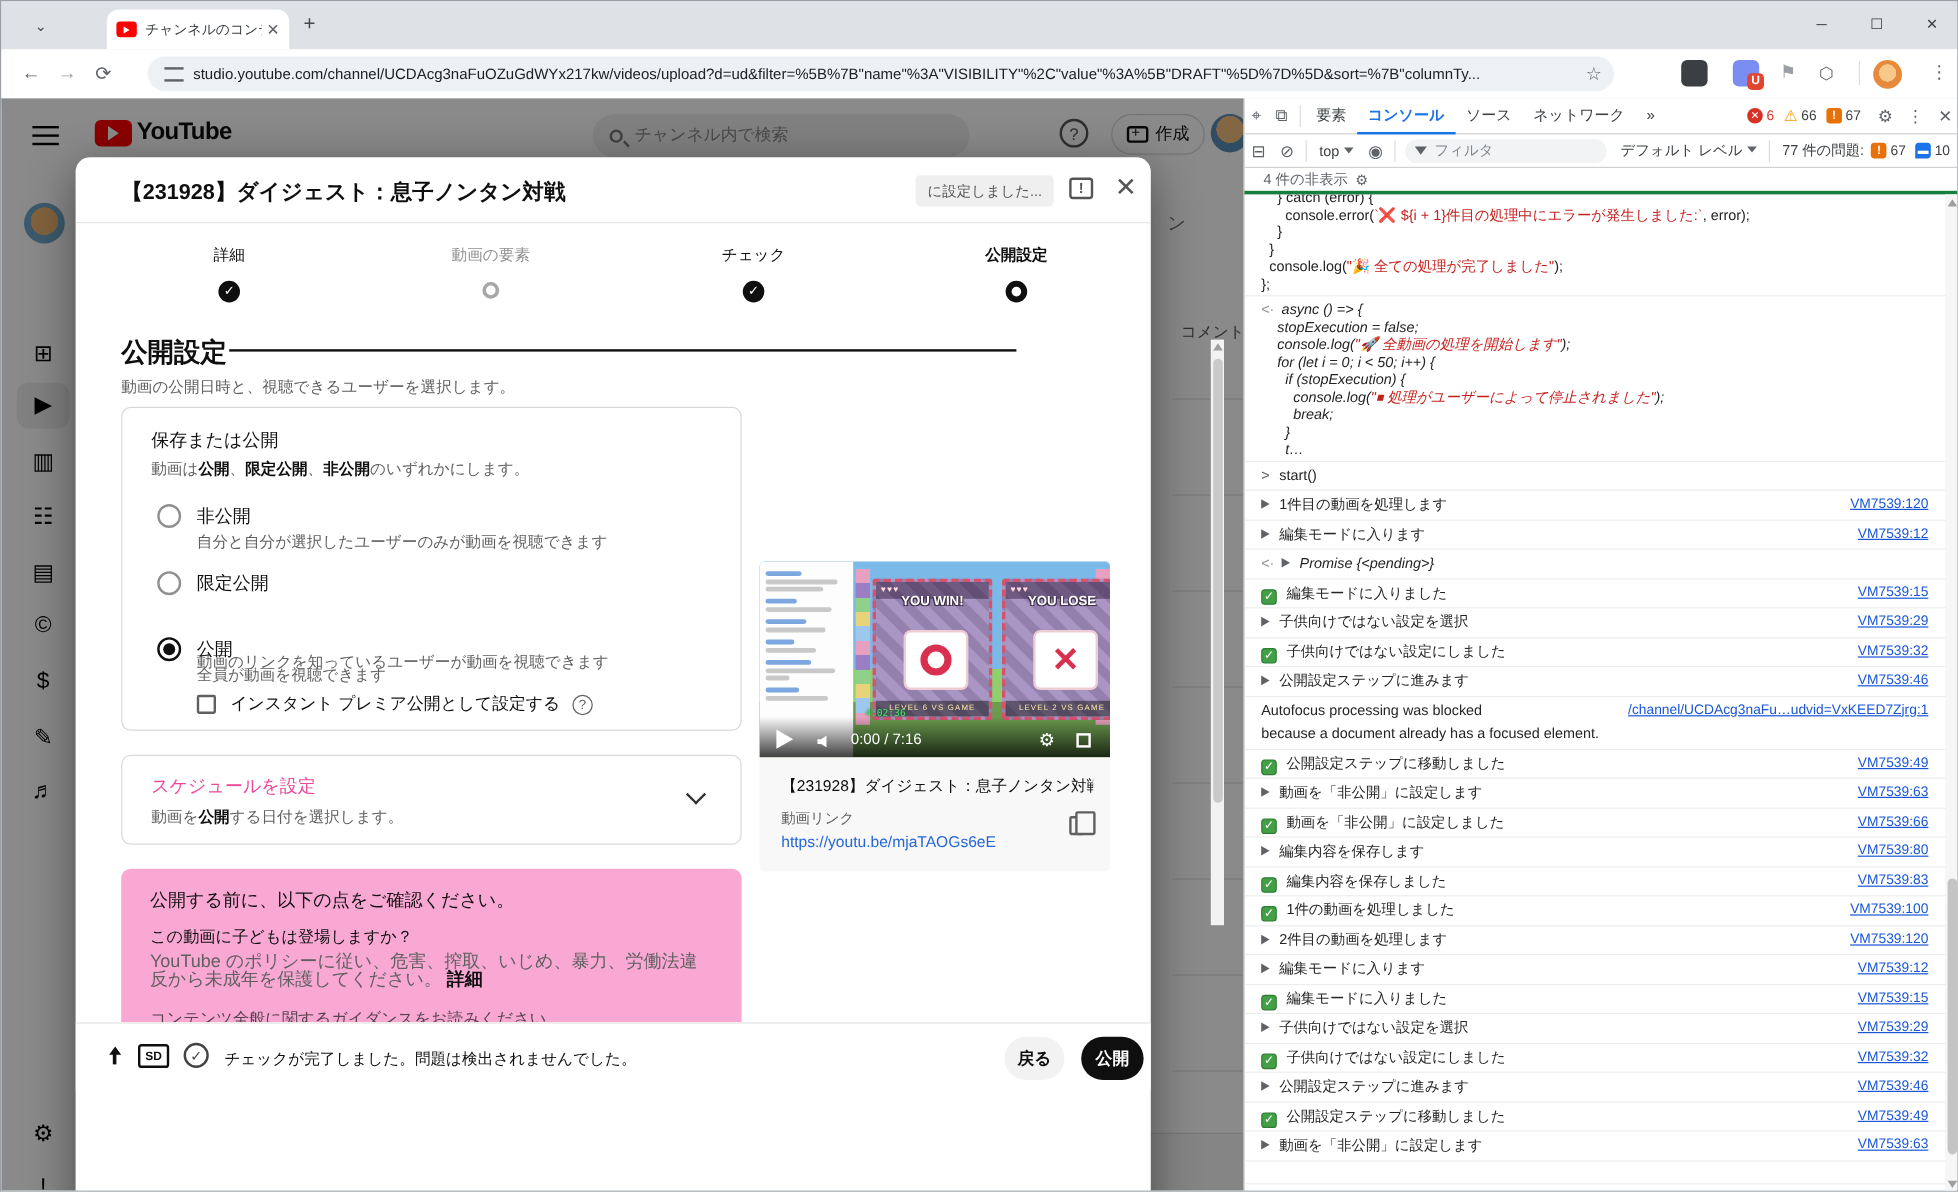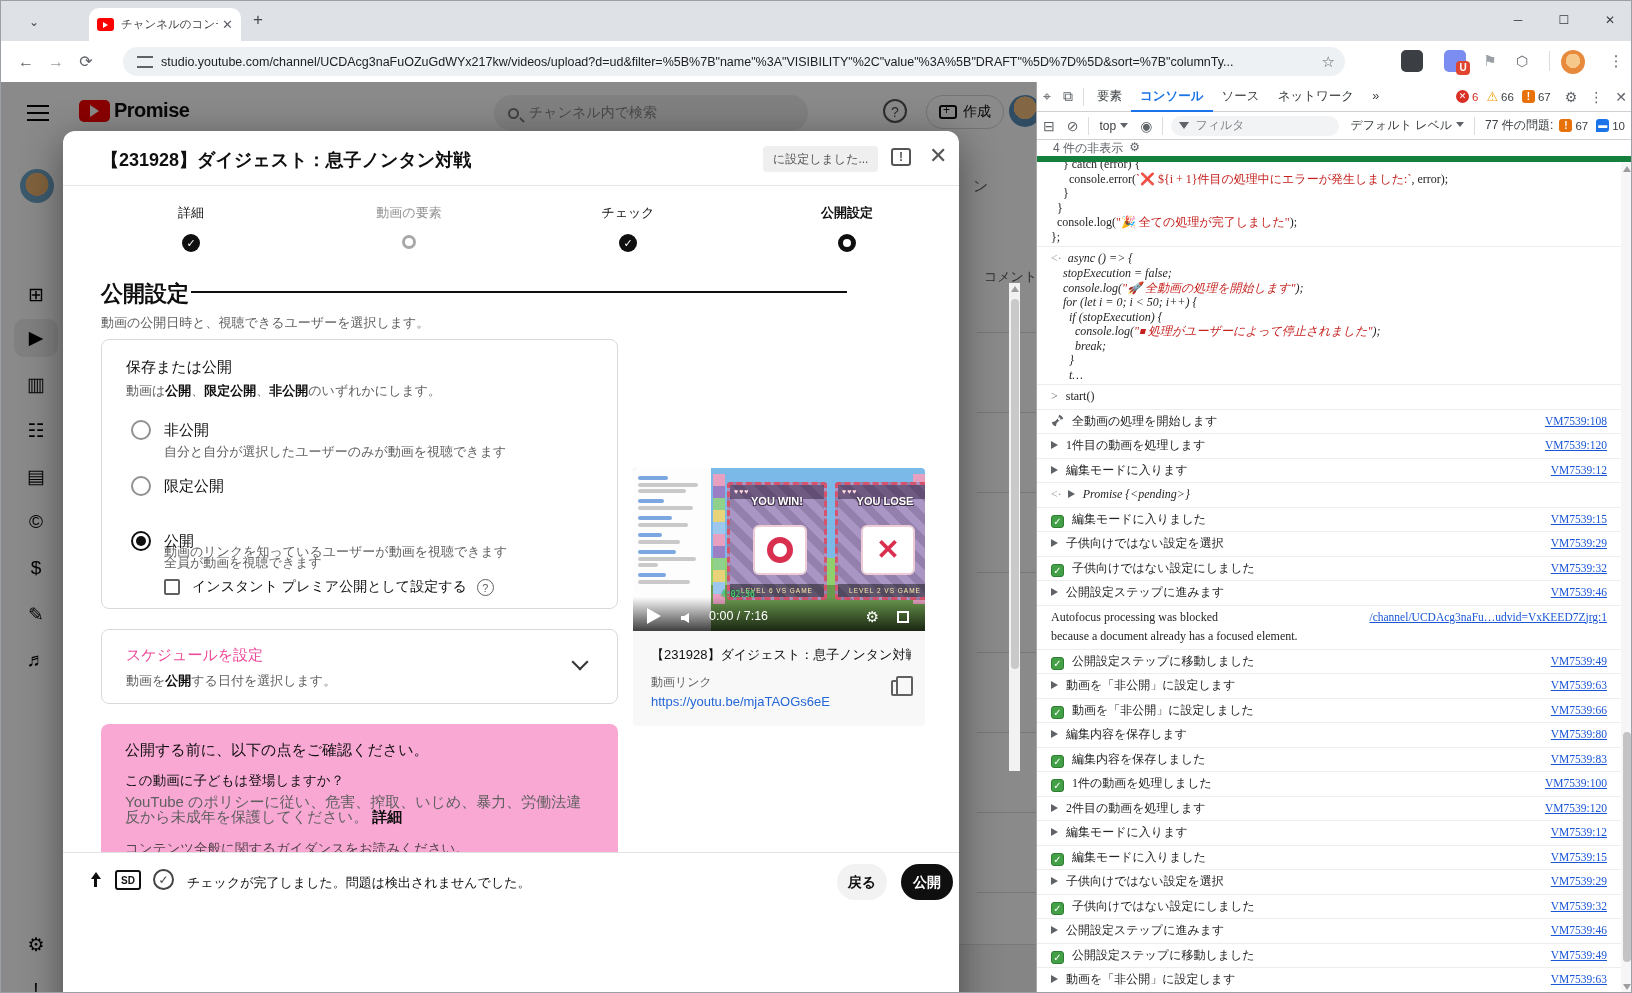--- a/index.html
+++ b/index.html
@@ -143,37 +143,37 @@
   #sd-ic{position:absolute;left:52px;top:17px;width:26px;height:20px;border:2px solid #0f0f0f;border-radius:3px;font-size:10px;font-weight:bold;text-align:center;line-height:17px;color:#0f0f0f}
   #ck-ic{position:absolute;left:90px;top:16px;width:21px;height:21px;border:2px solid #444;border-radius:50%;color:#444;font-size:12px;text-align:center;line-height:18px}
   #fmsg{position:absolute;left:124px;top:21px;font-size:13px;color:#0f0f0f}
   .pill{position:absolute;top:11px;height:36px;border-radius:18px;font-size:14px;font-weight:bold;text-align:center;line-height:36px}
   #btn-back{left:774px;width:50px;background:#f2f2f2;color:#0f0f0f}
   #btn-pub{left:838px;width:52px;background:#0f0f0f;color:#fff}
   
   #dt{position:absolute;left:1035px;top:81px;width:597px;height:912px;background:#fff;border-left:1px solid #a6a6a6}
   #dt-bar1{position:absolute;left:0;top:0;width:100%;height:30px;border-bottom:1px solid #d0d0d0;display:flex;align-items:center}
   #dt-bar2{position:absolute;left:0;top:30px;width:100%;height:28px;border-bottom:1px solid #d0d0d0;display:flex;align-items:center}
-  #dt-bar3{position:absolute;left:0;top:58px;width:100%;height:22px;border-bottom:6px solid #15803d;display:flex;align-items:flex-start;color:#5f6368;font-size:12px}
+  #dt-bar3{position:absolute;left:0;top:58px;width:100%;height:22px;border-bottom:3px solid #15803d;display:flex;align-items:center;color:#5f6368;font-size:12px}
   .dti{color:#5f6368;font-size:14px;margin:0 6px;position:relative}
   .dtsep{width:1px;height:18px;background:#dadce0;margin:0 4px}
   .dttab{font-size:12.5px;color:#3c4043;padding:0 9px;height:30px;line-height:29px}
   .dttab.on{color:#1a73e8;border-bottom:2px solid #1a73e8;font-weight:bold}
   .errdot{display:inline-block;width:13px;height:13px;background:#d93025;border-radius:50%;color:#fff;font-size:9px;line-height:13px;text-align:center;vertical-align:-2px}
   .warntri{color:#f29900;font-size:13px}
   .issuesq{display:inline-block;width:13px;height:13px;background:#e8710a;border-radius:3px;color:#fff;font-size:10px;font-weight:bold;line-height:13px;text-align:center;vertical-align:-2px}
   .bluesq{display:inline-block;width:13px;height:13px;background:#1a73e8;border-radius:3px 3px 3px 0;color:#fff;font-size:9px;line-height:13px;text-align:center;vertical-align:-2px}
   .cnt{font-size:11.5px;color:#3c4043;margin:0 8px 0 3px}
   .cnt.err{color:#d93025}
   #filterpill{width:168px;height:20px;background:#f1f3f4;border-radius:10px;display:flex;align-items:center;padding:0 8px;margin-left:4px}
   #filterpill .fun{width:0;height:0;border-left:5px solid transparent;border-right:5px solid transparent;border-top:7px solid #5f6368;margin-right:6px}
   #filterpill .ph{font-size:12px;color:#80868b}
   .ddl{font-size:12px;color:#3c4043;margin:0 6px;white-space:nowrap}
   .caret{display:inline-block;border-left:4px solid transparent;border-right:4px solid transparent;border-top:5px solid #5f6368;vertical-align:2px;margin-left:4px}
-  #console{position:absolute;left:0;top:80px;width:586px;height:832px;overflow:hidden;font-family:Liberation Serif, serif;font-size:12px;color:#242424}
+  #console{position:absolute;left:0;top:80px;width:586px;height:832px;overflow:hidden;font-family:Liberation Sans, sans-serif;font-size:12px;color:#242424}
   .crow{position:relative;border-bottom:1px solid #ededed;padding:2px 8px 2px 14px;line-height:19.5px;min-height:19.5px}
   .codeblock{border-bottom:1px solid #ededed;padding:0 8px 2px 14px}
   .codeblock .ln{line-height:14.5px;white-space:pre}
   .st{color:#c5221f}
   .it{font-style:italic}
   .retm{color:#909090;margin-right:6px}
   .tri{display:inline-block;width:0;height:0;border-left:7px solid #5f6368;border-top:4.5px solid transparent;border-bottom:4.5px solid transparent;margin-right:8px}
   .okb{display:inline-block;width:13px;height:13px;background:#43a047;border:1px solid #2e7d32;border-radius:3px;color:#fff;font-size:10px;line-height:12px;text-align:center;margin-right:8px;vertical-align:-2px}
   .rkt{display:inline-block;width:13px;height:13px;margin-right:8px;vertical-align:-2px}
   .clink{position:absolute;right:16px;top:2px;color:#1a56d6;text-decoration:underline;font-size:11.5px}
@@ -219,21 +219,21 @@
 <div class="extic" id="ext-puzzle">⬡</div>
 <div class="vline" style="left:1548px"></div>
 <div class="extic" id="avatar-fox"></div>
 <div class="extic" id="menu3">⋮</div>
 
 <div id="studio">
   <div id="st-head">
     <div id="hamb"></div>
     <div id="st-logo">
       <span class="pb"></span>
-      <span class="nm">Promise</span>
+      <span class="nm">YouTube</span>
     </div>
     <div id="st-search">
       <span class="mg"></span>
       <span class="ph">チャンネル内で検索</span>
     </div>
     <div id="st-help">?</div>
     <div id="st-create">
       <span class="ic"></span>
       <span>作成</span>
     </div>
@@ -445,24 +445,20 @@
       <div class="codeblock" style="margin-top: -5px;">
         <div class="ln"><span>    } catch (error) {</span></div>
         <div class="ln"><span>      console.error(</span><span class="st">`❌ ${i + 1}件目の処理中にエラーが発生しました:`</span><span>, error);</span></div>
         <div class="ln"><span>    }</span></div>
         <div class="ln"><span>  }</span></div>
         <div class="ln"><span>  console.log(</span><span class="st">"🎉 全ての処理が完了しました"</span><span>);</span></div>
         <div class="ln"><span>};</span></div>
       </div>
       <div class="codeblock" style="padding-top: 4px;"><span class="retm">&lt;·</span><div class="ln it" style="display: inline-block;"><span>async () =&gt; {</span></div><div class="ln it"><span>    stopExecution = false;</span></div><div class="ln it"><span>    console.log(</span><span class="st">"🚀 全動画の処理を開始します"</span><span>);</span></div><div class="ln it"><span>    for (let i = 0; i &lt; 50; i++) {</span></div><div class="ln it"><span>      if (stopExecution) {</span></div><div class="ln it"><span>        console.log(</span><span class="st">"⏹ 処理がユーザーによって停止されました"</span><span>);</span></div><div class="ln it"><span>        break;</span></div><div class="ln it"><span>      }</span></div><div class="ln it"><span>      t…</span></div></div>
       <div class="crow"><span class="cmdmark">&gt;</span><span>start()</span></div>
-      <div class="crow"><span class="rkt"><svg width="13" height="13" viewBox="0 0 16 16">
-            <path fill="#5f6368" d="M10 1c3 1 4 2 5 5l-4 1-4 4-1 4c-3-1-4-2-5-5l4-1 4-4z"></path>
-            <circle cx="10" cy="6" r="1.6" fill="#fff"></circle>
-          </svg></span><span>全動画の処理を開始します</span><a class="clink">VM7539:108</a></div>
       <div class="crow"><span class="tri"></span><span>1件目の動画を処理します</span><a class="clink">VM7539:120</a></div>
       <div class="crow"><span class="tri"></span><span>編集モードに入ります</span><a class="clink">VM7539:12</a></div>
       <div class="crow"><span class="retm">&lt;·</span><span class="tri"></span><span class="it">Promise {&lt;pending&gt;}</span></div>
       <div class="crow"><span class="okb">✓</span><span>編集モードに入りました</span><a class="clink">VM7539:15</a></div>
       <div class="crow"><span class="tri"></span><span>子供向けではない設定を選択</span><a class="clink">VM7539:29</a></div>
       <div class="crow"><span class="okb">✓</span><span>子供向けではない設定にしました</span><a class="clink">VM7539:32</a></div>
       <div class="crow"><span class="tri"></span><span>公開設定ステップに進みます</span><a class="clink">VM7539:46</a></div>
       <div class="crow"><span>Autofocus processing was blocked </span><a class="ilink" style="position: absolute; right: 16px; top: 2px; font-size: 11.5px;">/channel/UCDAcg3naFu…udvid=VxKEED7Zjrg:1</a><div>because a document already has a focused element.</div></div>
       <div class="crow"><span class="okb">✓</span><span>公開設定ステップに移動しました</span><a class="clink">VM7539:49</a></div>
       <div class="crow"><span class="tri"></span><span>動画を「非公開」に設定します</span><a class="clink">VM7539:63</a></div>

